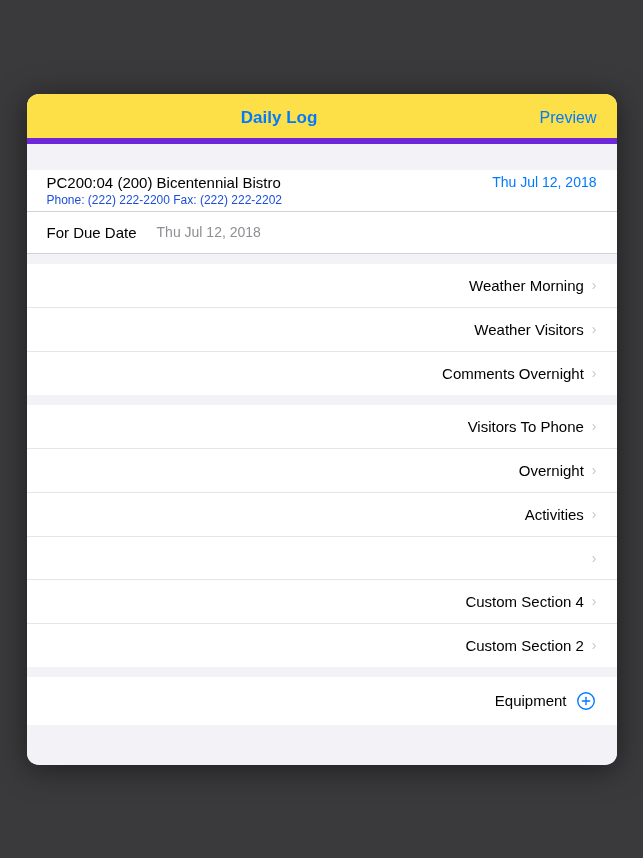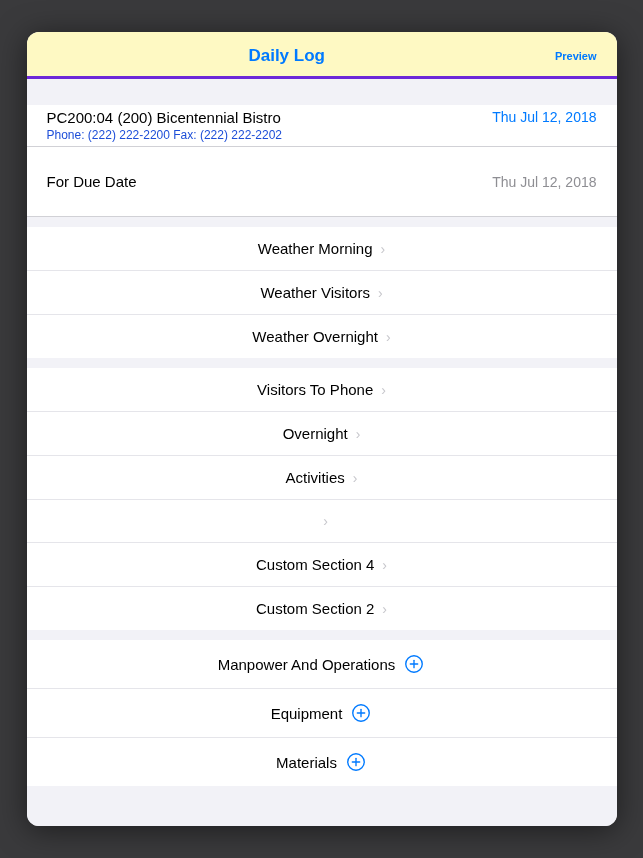--- a/index.html
+++ b/index.html
@@ -16,26 +16,26 @@
     .device-frame {
       width: 590px;
       background: #f2f2f7;
       border-radius: 12px;
       overflow: hidden;
       box-shadow: 0 4px 30px rgba(0,0,0,0.5);
     }
 
     
     .nav-bar {
-      background: #fef9c3;
+      background: #fde047;
       display: flex;
       align-items: center;
       justify-content: flex-start;
       padding: 14px 20px 10px 20px;
-      border-bottom: 3px solid #6d28d9;
+      border-bottom: 6px solid #6d28d9;
     }
 
     .nav-left {
       display: flex;
       align-items: center;
     }
 
     .nav-center {
       flex: 1;
       text-align: center;
@@ -48,22 +48,22 @@
     }
 
     .nav-right {
       display: flex;
       align-items: center;
       gap: 14px;
     }
 
     .nav-right .preview-btn {
       color: #007aff;
-      font-size: 11px;
-      font-weight: 700;
+      font-size: 16px;
+      font-weight: 400;
       cursor: pointer;
     }
 
     .nav-icon {
       color: #007aff;
       font-size: 20px;
       cursor: pointer;
       display: flex;
       align-items: center;
     }
@@ -96,25 +96,26 @@
 
     .project-date {
       font-size: 14px;
       color: #007aff;
       white-space: nowrap;
     }
 
     
     .due-date-row {
       background: #ffffff;
-      padding: 26px 20px;
-      display: flex;
-      justify-content: space-between;
+      padding: 12px 20px;
+      display: flex;
+      justify-content: flex-start;
       align-items: center;
       border-bottom: 1px solid #d1d1d6;
+      gap: 20px;
     }
 
     .due-date-label {
       font-size: 15px;
       color: #000;
     }
 
     .due-date-value {
       font-size: 14px;
       color: #8e8e93;
@@ -126,21 +127,21 @@
       background: #f2f2f7;
     }
 
     
     .list-section {
       background: #ffffff;
     }
 
     .list-row {
       display: flex;
-      justify-content: center;
+      justify-content: flex-end;
       align-items: center;
       padding: 13px 20px;
       border-bottom: 1px solid #e5e5ea;
       cursor: pointer;
       background: #ffffff;
     }
 
     .list-row:last-child {
       border-bottom: none;
     }
@@ -232,21 +233,21 @@
   <div class="list-section" id="weather-section">
   <div class="list-row">
       <span class="list-row-label">Weather Morning</span>
       <span class="chevron-icon">›</span>
     </div>
       <div class="list-row">
       <span class="list-row-label">Weather Visitors</span>
       <span class="chevron-icon">›</span>
     </div>
       <div class="list-row">
-      <span class="list-row-label">Weather Overnight</span>
+      <span class="list-row-label">Comments Overnight</span>
       <span class="chevron-icon">›</span>
     </div>
     </div>
 
   <div class="section-separator"></div>
 
   <div class="list-section" id="main-section">
   <div class="list-row">
       <span class="list-row-label">Visitors To Phone</span>
       <span class="chevron-icon">›</span>
@@ -268,46 +269,26 @@
     </div>
       <div class="list-row">
       <span class="list-row-label">Custom Section 2</span>
       <span class="chevron-icon">›</span>
     </div>
     </div>
 
   <div class="section-separator"></div>
 
   <div class="list-section" id="plus-section">
-  <div class="list-row">
-      <span class="list-row-label">Manpower And Operations</span>
-      <span class="plus-icon">
-        <svg viewBox="0 0 24 24" stroke-linecap="round" stroke-linejoin="round">
-          <circle cx="12" cy="12" r="9"></circle>
-          <line x1="12" y1="8" x2="12" y2="16"></line>
-          <line x1="8" y1="12" x2="16" y2="12"></line>
-        </svg>
-      </span>
-    </div>
       <div class="list-row">
       <span class="list-row-label">Equipment</span>
       <span class="plus-icon">
         <svg viewBox="0 0 24 24" stroke-linecap="round" stroke-linejoin="round">
           <circle cx="12" cy="12" r="9"></circle>
           <line x1="12" y1="8" x2="12" y2="16"></line>
           <line x1="8" y1="12" x2="16" y2="12"></line>
         </svg>
       </span>
     </div>
-      <div class="list-row">
-      <span class="list-row-label">Materials</span>
-      <span class="plus-icon">
-        <svg viewBox="0 0 24 24" stroke-linecap="round" stroke-linejoin="round">
-          <circle cx="12" cy="12" r="9"></circle>
-          <line x1="12" y1="8" x2="12" y2="16"></line>
-          <line x1="8" y1="12" x2="16" y2="12"></line>
-        </svg>
-      </span>
-    </div>
     </div>
 
   <div class="bottom-space"></div>
 </div>
 
 </body></html>

